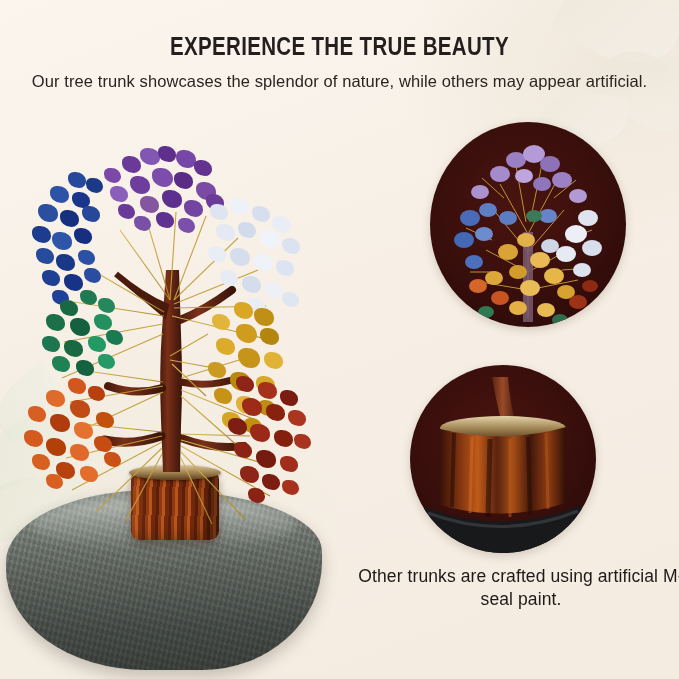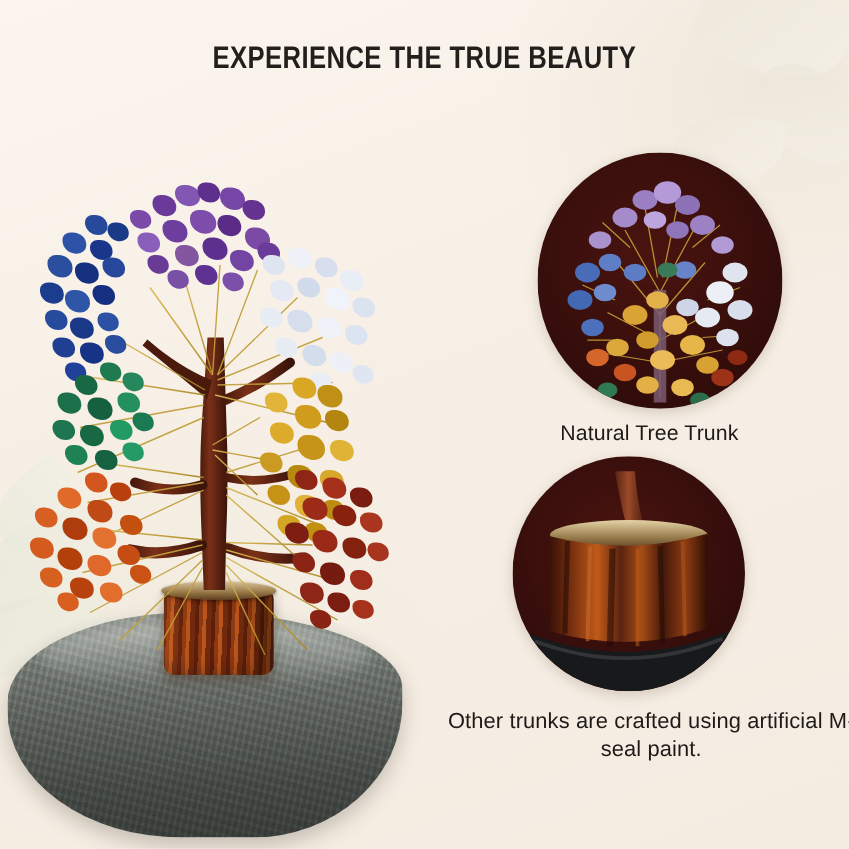--- a/index.html
+++ b/index.html
@@ -116,20 +116,21 @@
             background:linear-gradient(120deg,#e2e7d6,#f0f2e8);"></div>
 <div class="leaf" style="left:560px; top:-14px; width:118px; height:74px; transform:rotate(28deg);
             background:linear-gradient(120deg,#ece6da,#f5f1e8); opacity:.75;"></div>
 <div class="leaf" style="left:600px; top:58px; width:96px; height:66px; transform:rotate(52deg);
             background:linear-gradient(120deg,#ebe5d8,#f4f0e7); opacity:.7;"></div>
 <div class="leaf" style="left:540px; top:92px; width:86px; height:54px; transform:rotate(8deg);
             background:linear-gradient(120deg,#ece7db,#f6f2ea); opacity:.6;"></div>
 
 <div id="header">
   <div id="title">EXPERIENCE THE TRUE BEAUTY</div>
+  <div id="subtitle">Our tree trunk showcases the splendor of nature, while others may appear artificial.</div>
 </div>
 
 <div id="hero">
 
   <div id="stone"></div>
 
   <div id="log"></div>
   <div id="log-top"></div>
 
   <svg id="trunk" viewBox="0 0 360 559" xmlns="http://www.w3.org/2000/svg">
@@ -397,21 +398,20 @@
         <ellipse cx="116" cy="188" rx="9" ry="7" fill="#e8ba52"></ellipse>
         <ellipse cx="148" cy="180" rx="9" ry="7" fill="#9c3218"></ellipse>
         <ellipse cx="160" cy="164" rx="8" ry="6" fill="#8e2a14"></ellipse>
         <ellipse cx="56" cy="190" rx="8" ry="6" fill="#2f7a52"></ellipse>
         <ellipse cx="130" cy="198" rx="8" ry="6" fill="#2c6e4c"></ellipse>
         <ellipse cx="104" cy="94" rx="8" ry="6" fill="#3a7a58"></ellipse>
       </g>
     </svg>
   </div>
 
-  <div id="cap-top" class="caption">Natural Tree Trunk</div>
 
   <div id="circle-bottom" class="circle-photo">
     <div class="dark-bg"></div>
     <svg viewBox="0 0 186 188" width="186" height="188" style="position:absolute;inset:0;">
       <defs>
         <linearGradient id="paintbark" x1="0" y1="0" x2="1" y2="0">
           <stop offset="0%" stop-color="#3a1208"></stop>
           <stop offset="14%" stop-color="#78300f"></stop>
           <stop offset="30%" stop-color="#c05a18"></stop>
           <stop offset="45%" stop-color="#5a2310"></stop>

